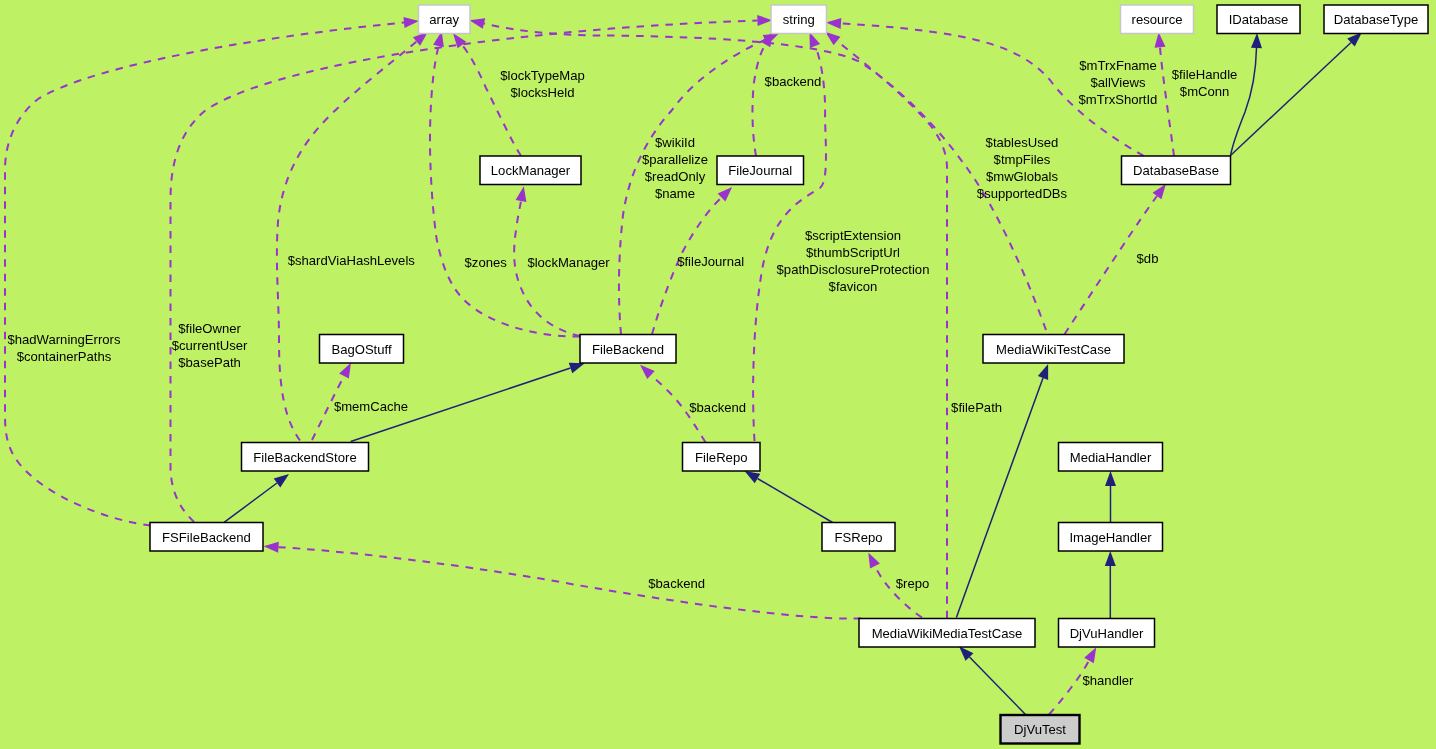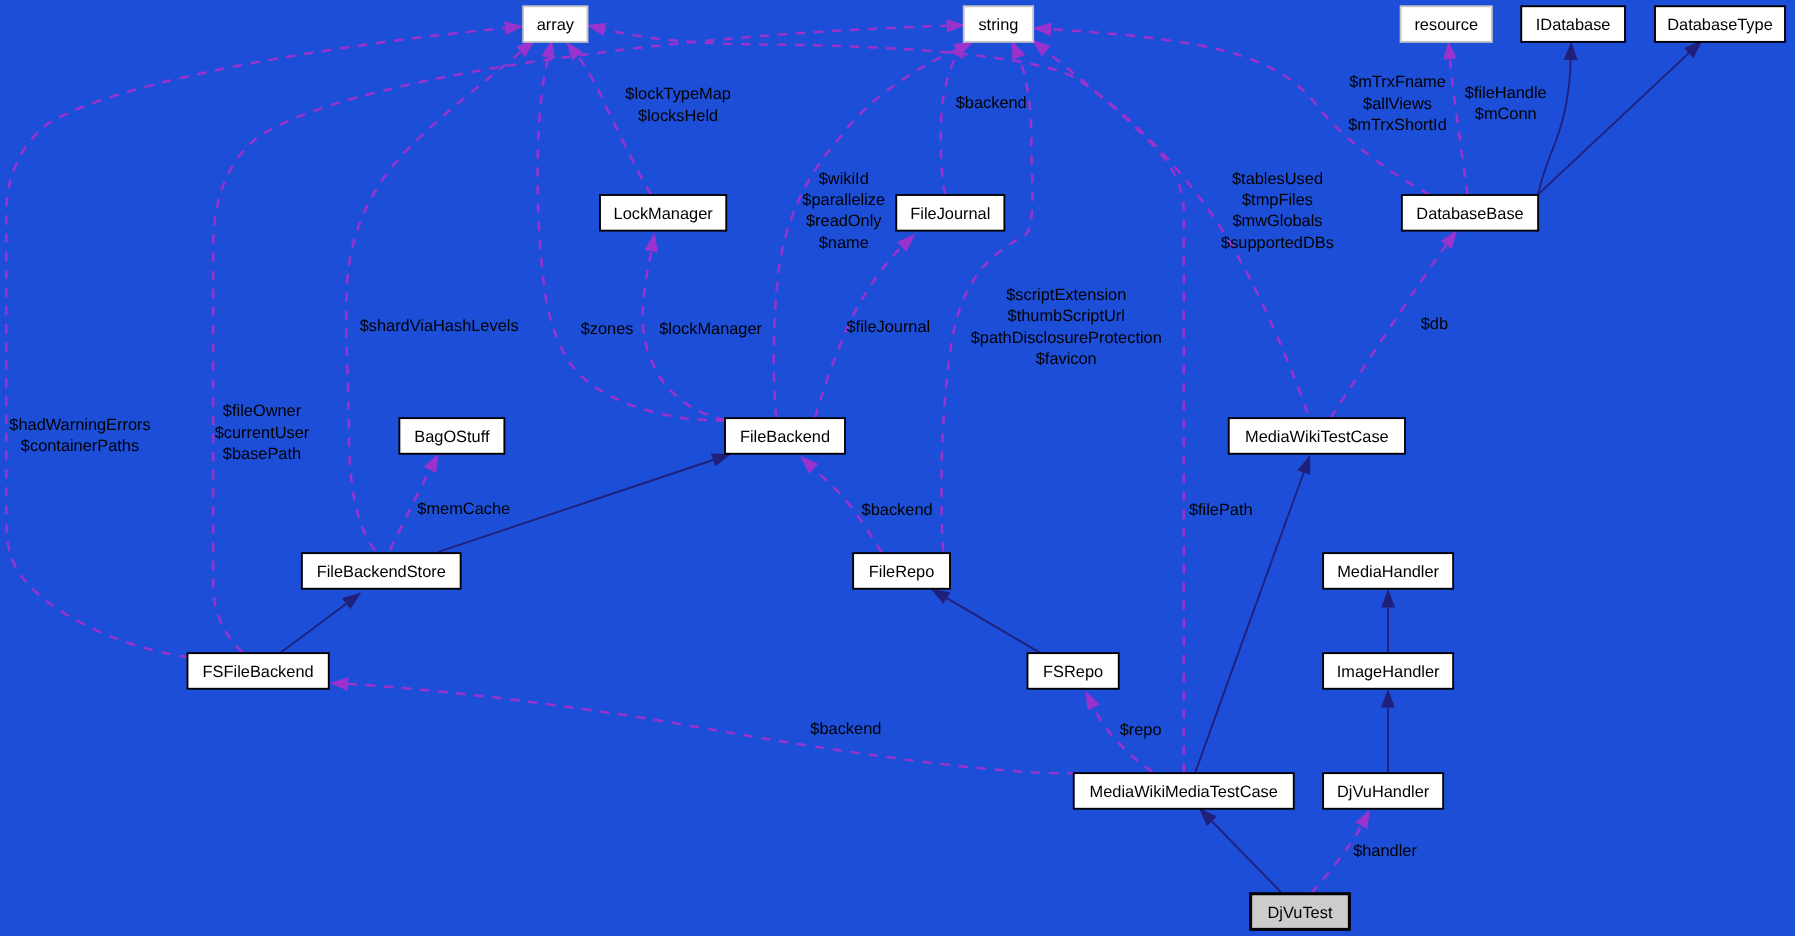--- a/index.html
+++ b/index.html
@@ -1,18 +1,18 @@
 <!DOCTYPE html>
 <html><head>
 <meta charset="utf-8">
 <title>DjVuTest Collaboration diagram</title>
 <style>
   html,body{margin:0;padding:0;background:#ffffff;-webkit-font-smoothing:antialiased;}
   svg text{-webkit-font-smoothing:antialiased;}
-  #canvas{position:relative;width:1436px;height:749px;background:#1d4ed8;overflow:hidden;}
+  #canvas{position:relative;width:1436px;height:749px;background:#bef264;overflow:hidden;}
   svg#diagram{position:absolute;left:0;top:0;width:1436px;height:749px;display:block;opacity:0.9999;}
   .nodebox{fill:#ffffff;stroke:#000000;stroke-width:1.5;}
   .nodebox.grey-border{stroke:#c6c6c6;stroke-width:1.5;}
   .nodebox.filled{fill:#cccccc;stroke:#000000;stroke-width:2.4;}
   .nodelabel{font-family:"Liberation Sans",sans-serif;font-size:13.1px;fill:#000000;text-anchor:middle;}
   .edgelabel{font-family:"Liberation Sans",sans-serif;font-size:13.1px;fill:#000000;text-anchor:middle;}
   .e-dash{fill:none;stroke:#9a32cd;stroke-width:2;stroke-dasharray:7.5,7;}
   .e-solid{fill:none;stroke:#20207a;stroke-width:1.5;}
   .a-dash{fill:#9a32cd;stroke:none;}
   .a-solid{fill:#20207a;stroke:none;}

